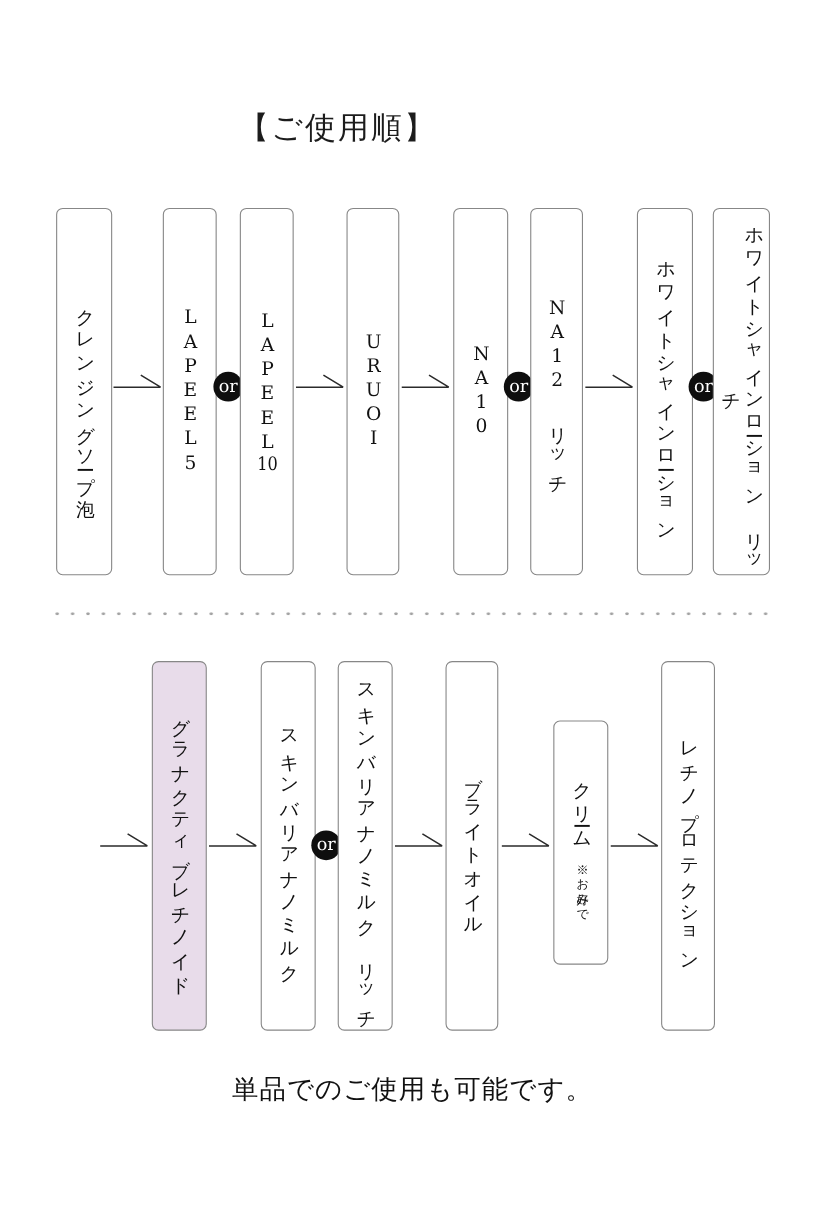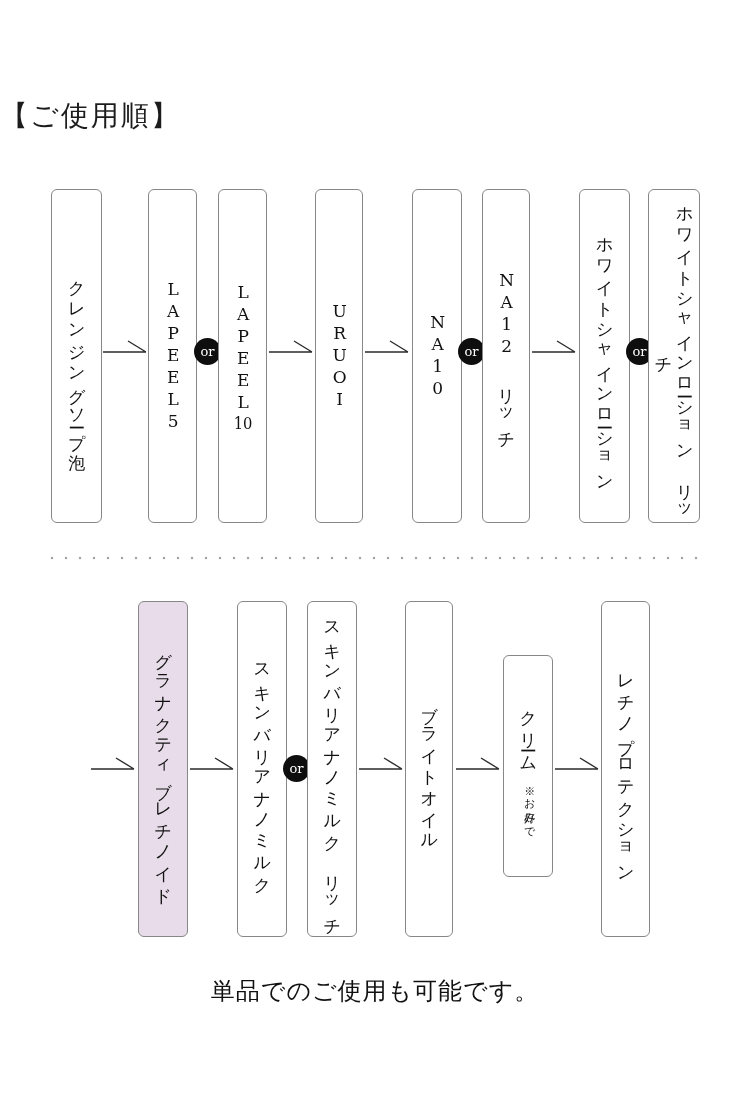--- a/index.html
+++ b/index.html
@@ -1,21 +1,21 @@
 <!DOCTYPE html>
 <html><head>
 <meta charset="utf-8">
 <style>
   html,body{margin:0;padding:0;}
   body{
     width:750px;height:1119px;background:#ffffff;position:relative;overflow:hidden;
     font-family:"Liberation Sans","DejaVu Sans",sans-serif;
   }
   .title{
-    position:absolute;top:99px;left:0;width:614px;text-align:left;
+    position:absolute;top:99px;left:0;width:614px;text-align:center;
     font-family:"DejaVu Serif","Liberation Serif",serif;
     font-size:28px;font-weight:500;color:#1c1c1c;letter-spacing:2px;line-height:1.2;margin:0;
   }
   .row{position:absolute;left:0;width:750px;}
   .row1{top:189px;height:334px;}
   .row2{top:601px;height:336px;}
   .step{
     position:absolute;top:0;height:332px;box-sizing:content-box;
     background:#ffffff;border:1px solid #878787;border-radius:6px;
     display:flex;align-items:center;justify-content:center;
@@ -32,21 +32,21 @@
   .vseg{display:inline;}
   .up{text-orientation:upright;}
   .tcy{text-combine-upright:all;}
   .vnote{font-size:11px;letter-spacing:1px;margin-inline-start:14px;}
   .arrow{position:absolute;}
   .row1 .arrow{top:150px;}
   .row2 .arrow{top:155px;}
   .or-badge{
     position:absolute;width:27px;height:27px;border-radius:50%;
     background:#0e0e0e;color:#ffffff;
-    font-family:"DejaVu Serif","Liberation Serif",serif;font-size:13px;
+    font-family:"DejaVu Serif","Liberation Serif",serif;font-size:16px;
     display:flex;align-items:center;justify-content:center;line-height:1;
     padding-bottom:1px;box-sizing:border-box;
   }
   .row1 .or-badge{top:149px;}
   .row2 .or-badge{top:154px;}
   .divider{
     position:absolute;top:556px;left:45px;width:655px;height:4px;
     background-image:radial-gradient(circle,#a3a3a3 1.4px,rgba(163,163,163,0) 1.6px);
     background-size:14px 4px;background-repeat:repeat-x;background-position:0 center;
   }

